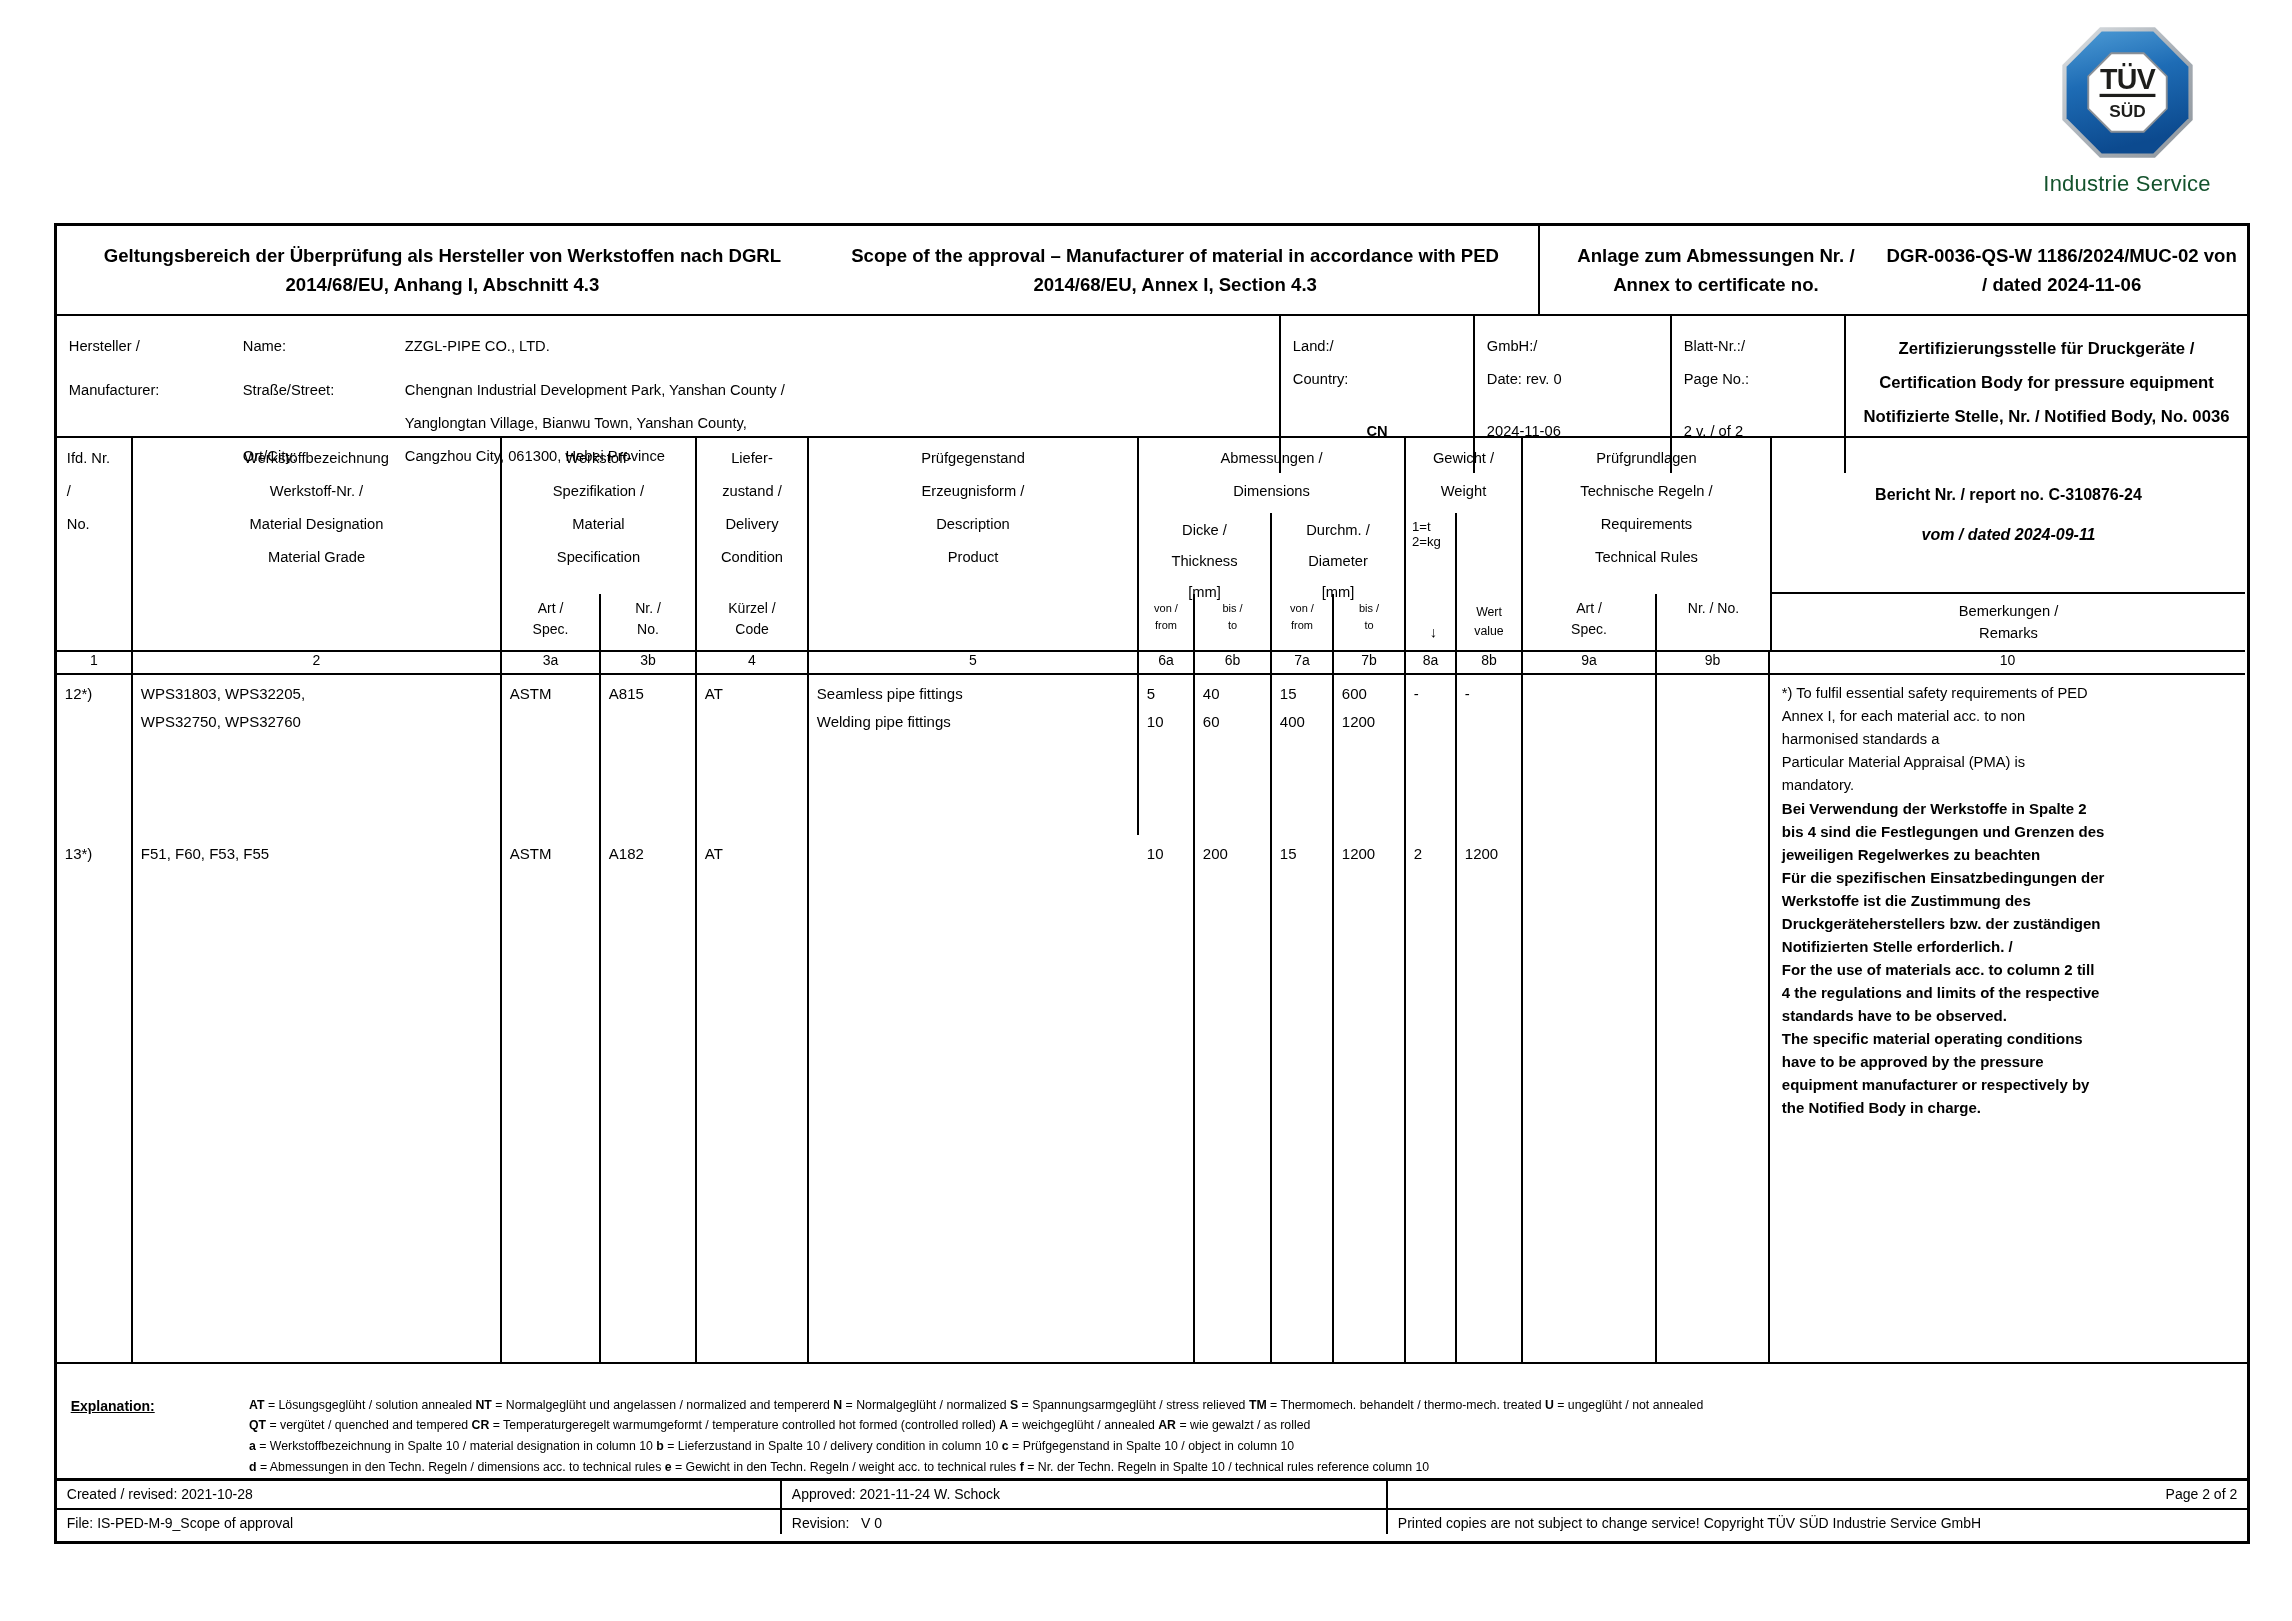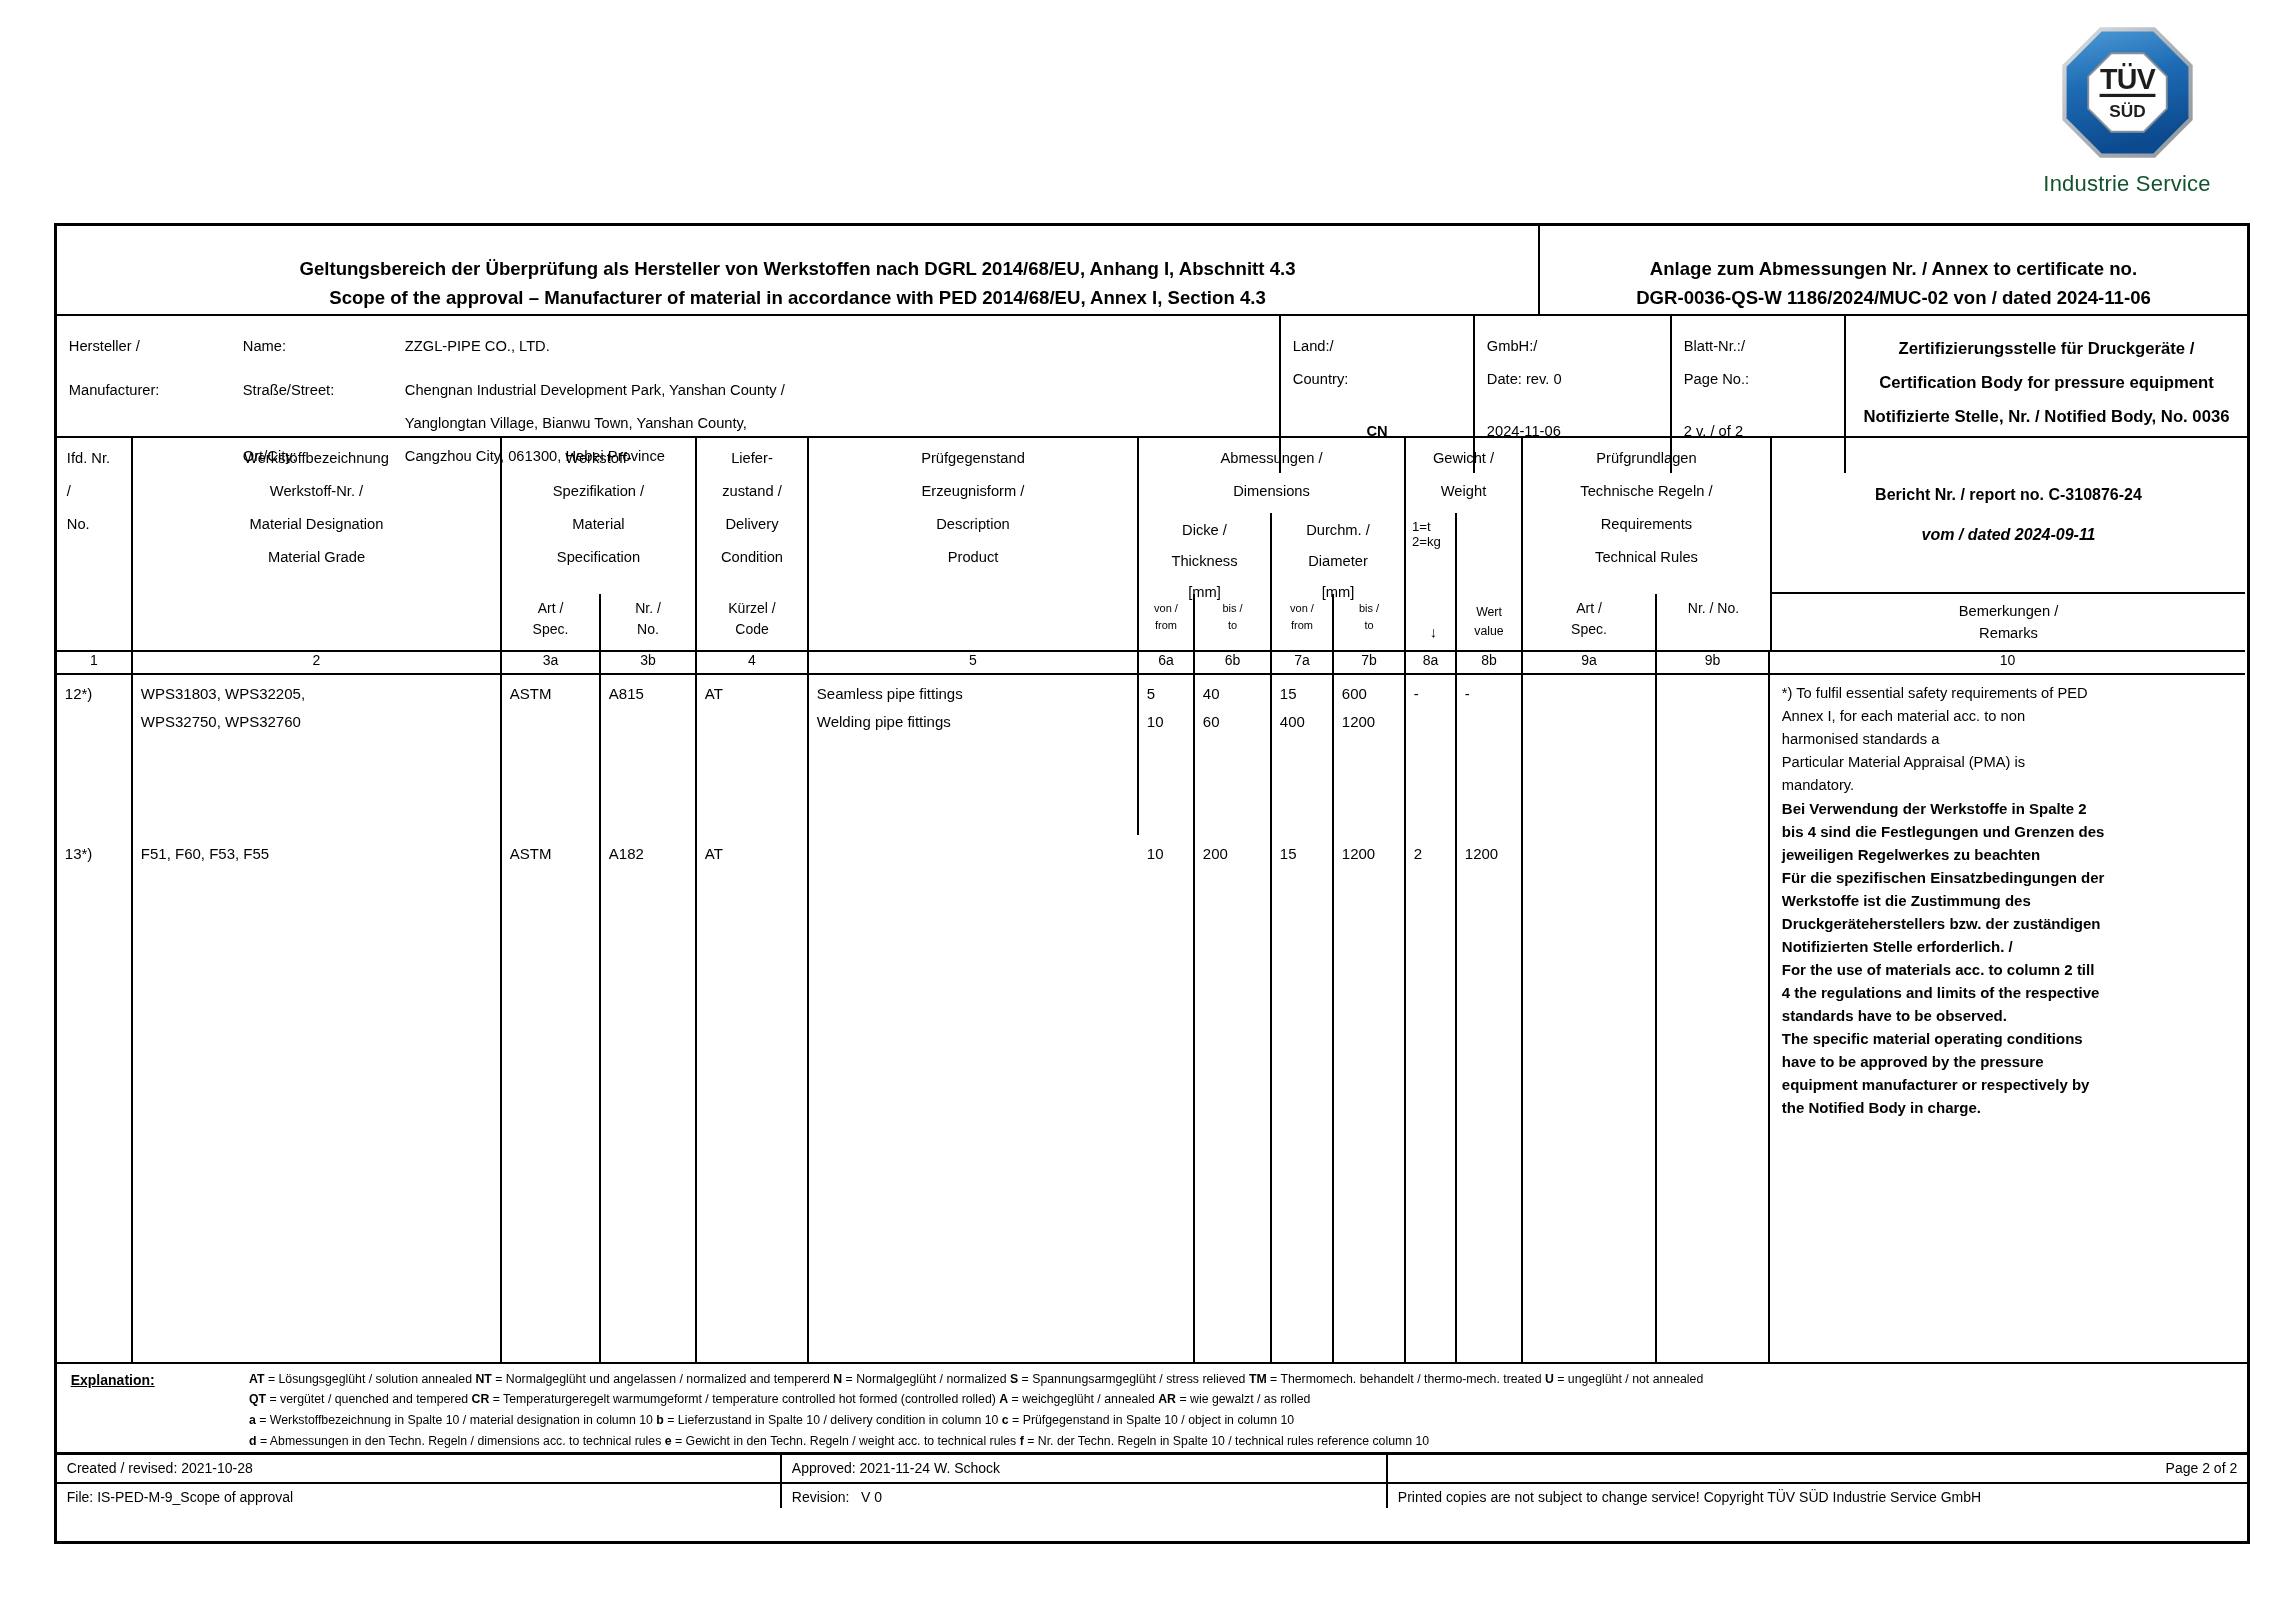--- a/index.html
+++ b/index.html
@@ -10,21 +10,21 @@
   
   .logo{position:absolute;left:2037px;top:25.5px;width:180px;text-align:center;}
   .logo svg{display:block;margin:0 auto;}
   .logo-caption{margin-top:12px;font-size:22px;color:#14532d;letter-spacing:0.2px;}
 
   
   .doc{position:absolute;left:54px;top:223px;width:2196px;height:1321px;border:3.9px solid #000;}
 
   
   .titleband{display:grid;grid-template-columns:1481px auto;height:90px;border-bottom:2px solid #000;}
-  .titleband .tcell{display:flex;flex-direction:column;justify-content:flex-end;align-items:center;
+  .titleband .tcell{display:flex;flex-direction:row;justify-content:center;align-items:center;
                     text-align:center;font-weight:bold;font-size:18.6px;line-height:29px;padding:2px 7.8px;}
   .titleband .tcell.right{border-left:2px solid #000;font-size:18.6px;}
 
   
   .mfr{display:grid;grid-template-columns:1222px 194px 197px 174px auto;height:122px;border-bottom:2px solid #000;font-size:14.7px;}
   .mfr .main{display:grid;grid-template-columns:174px 162px auto;padding:13.7px 0 0 11.8px;}
   .mfr .col div{line-height:33px;}
   .mfr .gap1{margin-bottom:11.8px;}
   .mfr .skip{margin-top:33px;}
   .info-cell{border-left:2px solid #000;padding:13.7px 0 0 11.8px;}
@@ -60,21 +60,21 @@
   .report .rl2{font-style:italic;margin-top:21.6px;}
   .bem{border-left:2px solid #000;display:flex;flex-direction:column;justify-content:center;
        align-items:center;text-align:center;font-size:14.7px;line-height:22.5px;}
   .num{border-top:2.9px solid #000;border-bottom:2.9px solid #000;font-size:14px;
        text-align:center;line-height:17.6px;}
   .d{font-size:15px;line-height:27.4px;padding:5.9px 3.9px 0 7.8px;}
   .remarks{padding:7.8px 9.8px 0 11.8px;font-size:14.7px;line-height:23px;}
   .remarks .bold{font-weight:bold;font-size:15px;line-height:23px;}
 
   
-  .expl{display:flex;height:91px;border-bottom:3.9px solid #000;}
+  .expl{display:flex;height:91px;border-bottom:3.9px solid #000;margin-top:26px;}
   .expl .lab{width:192px;padding:7.8px 0 0 13.7px;font-size:14px;font-weight:bold;text-decoration:underline;}
   .expl .lines{flex:1;padding-top:4.9px;font-size:12.3px;line-height:20.6px;}
 
   
   .foot{display:grid;grid-template-columns:725px 606px auto;grid-template-rows:29px 23.5px;font-size:14px;}
   .foot > div{padding:2px 9.8px 0 9.8px;line-height:23.5px;white-space:pre;overflow:hidden;}
   .foot .bR{border-right:2px solid #000;}
   .foot .bB{border-bottom:2.9px solid #000;}
   .foot .right{text-align:right;}
 </style>

